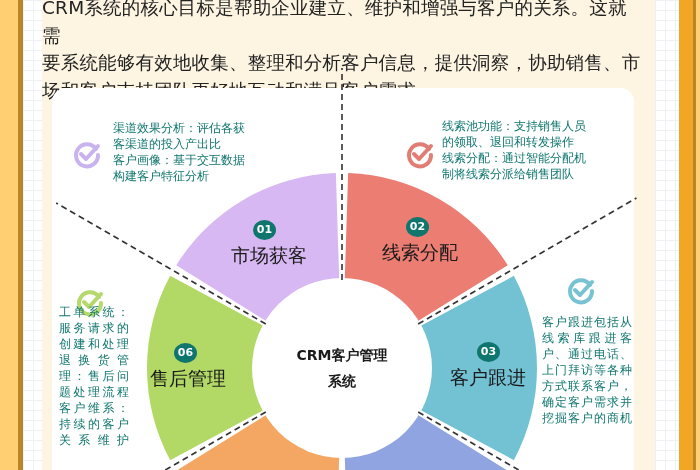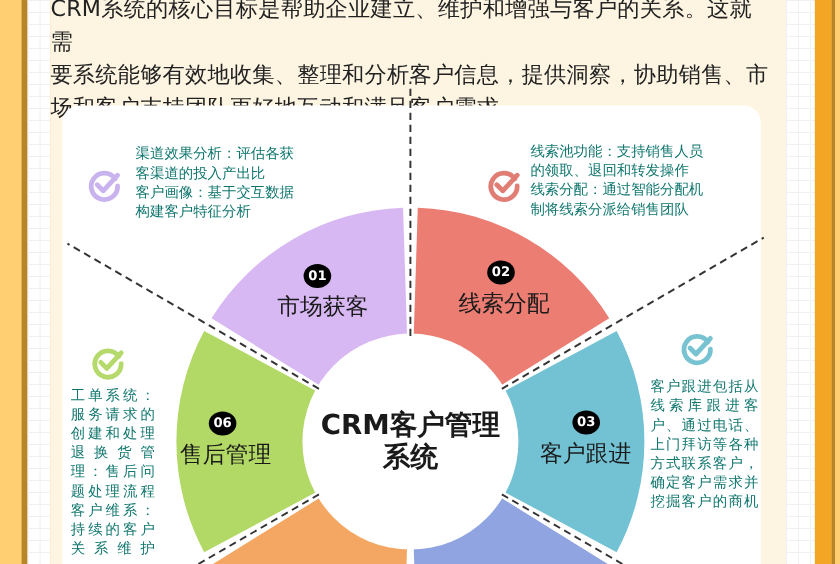--- a/index.html
+++ b/index.html
@@ -16,23 +16,23 @@
   .gold-line-right { position:absolute; left:693px; top:0; width:3px; height:470px; background:#B8862A; }
   .outer-right { position:absolute; left:696px; top:0; width:4px; height:470px; background:#FFCF72; }
   .cream-panel { position:absolute; left:42px; top:0; width:613px; height:470px; background:#FDF5E2; }
   .intro { position:absolute; left:42px; top:-6px; width:600px; font-size:18.5px; line-height:27.5px; color:#222; letter-spacing:0.2px; }
   .card { position:absolute; left:52px; top:88px; width:582px; height:400px; background:#FFFFFF; border-radius:14px; }
   svg.diagram { position:absolute; left:0; top:0; }
   .desc { position:absolute; font-size:12px; line-height:16px; color:#0f766e; }
   .desc p { margin:0; }
   .desc.justify p { text-align:justify; text-align-last:justify; }
   .check { position:absolute; width:30px; height:30px; }
-  .seg-num { position:absolute; width:23px; height:20px; border-radius:50%; background:#000000; color:#fff; font-size:11px; font-weight:bold; line-height:20px; text-align:center; }
+  .seg-num { position:absolute; width:23px; height:20px; border-radius:50%; background:#0f766e; color:#fff; font-size:11px; font-weight:bold; line-height:20px; text-align:center; }
   .seg-label { position:absolute; font-size:19px; color:#1a1a1a; white-space:nowrap; }
-  .center-title { position:absolute; left:262px; top:342px; width:160px; text-align:center; font-size:23px; font-weight:bold; line-height:26px; color:#1a1a1a; }
+  .center-title { position:absolute; left:262px; top:342px; width:160px; text-align:center; font-size:14px; font-weight:bold; line-height:26px; color:#1a1a1a; }
 </style>
 </head>
 <body>
 
 <div class="outer-left"></div>
 <div class="gold-line-left"></div>
 <div class="grid-left"></div>
 <div class="cream-panel"></div>
 <div class="grid-right"></div>
 <div class="gold-stripe-right"></div>
@@ -108,21 +108,21 @@
 </div>
 <div class="desc justify" style="left:542px; top:314px; width:90px;">
   <p>客户跟进包括从</p>
   <p>线索库跟进客</p>
   <p>户、通过电话、</p>
   <p>上门拜访等各种</p>
   <p>方式联系客户，</p>
   <p>确定客户需求并</p>
   <p>挖掘客户的商机</p>
 </div>
-<div class="desc justify" style="left:59px; top:321px; width:70px;">
+<div class="desc justify" style="left:59px; top:305px; width:70px;font-family:Liberation Mono, monospace;">
   <p>工单系统：</p>
   <p>服务请求的</p>
   <p>创建和处理</p>
   <p>退换货管</p>
   <p>理：售后问</p>
   <p>题处理流程</p>
   <p>客户维系：</p>
   <p>持续的客户</p>
   <p>关系维护</p>
 </div>

